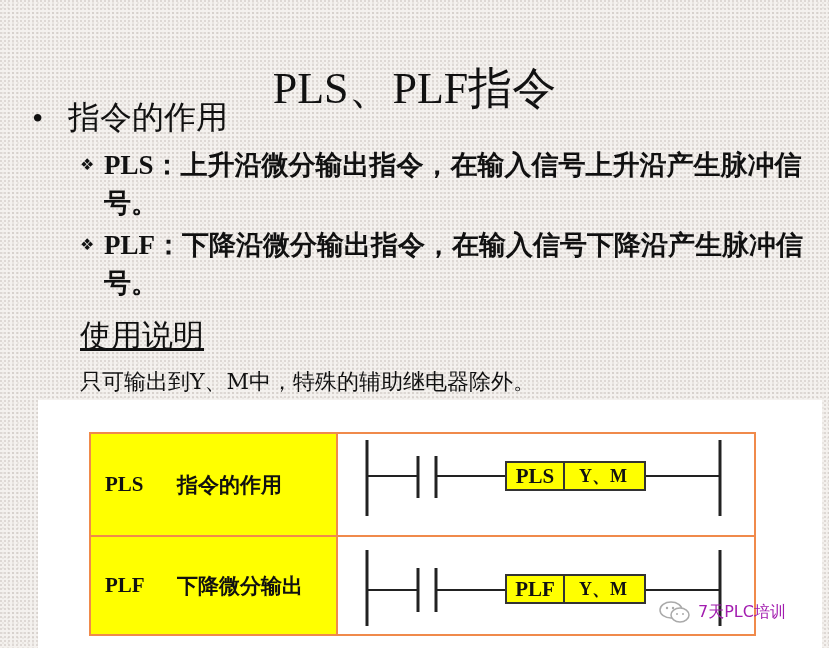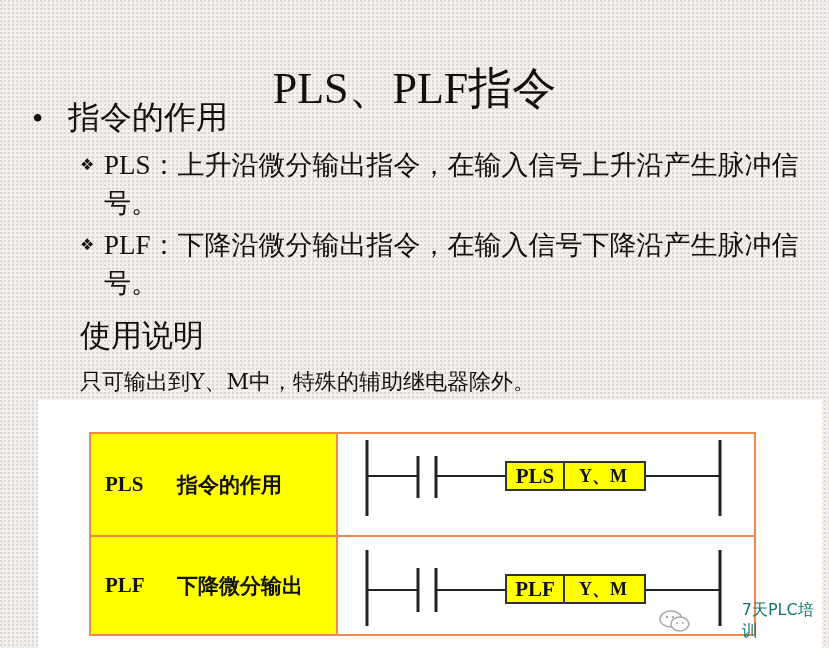--- a/index.html
+++ b/index.html
@@ -16,25 +16,25 @@
   .title {
     position: absolute; left: 0; right: 0; top: 22px; text-align: center;
     font-family: "Liberation Serif", "DejaVu Serif", serif;
     font-size: 44px; line-height: 54px; margin-top: 40px;
   }
   .bullet-row { position: absolute; display: flex; align-items: baseline; }
   .lvl1 { left: 30px; top: 95px; font-size: 32px; line-height: 44px; }
   .lvl1 .dot { width: 38px; font-size: 26px; }
   .lvl2 { left: 80px; font-size: 27px; line-height: 38px; width: 730px; }
   .lvl2 .dia { width: 24px; font-size: 16px; position: relative; top: -4px; }
-  .lvl2 .txt { width: 700px; }
+  .lvl2 .txt { width: 700px; font-weight: bold; }
   .lvl2 .txt .en { font-family: "Liberation Serif", serif; }
   .pls-row { top: 146px; }
   .plf-row { top: 226px; }
-  .usage-head { position: absolute; left: 80px; top: 314px; font-size: 31px; line-height: 42px; }
+  .usage-head { position: absolute; left: 80px; top: 314px; font-size: 31px; line-height: 42px; text-decoration: underline; }
   .usage-text { position: absolute; left: 80px; top: 364px; font-size: 22px; line-height: 36px; }
 
   .panel { position: absolute; left: 38px; top: 400px; width: 784px; height: 248px; background: #ffffff; }
   .tbl {
     position: absolute; left: 89px; top: 432px; width: 667px; height: 204px;
     border: 2px solid #f08a4b; box-sizing: border-box;
   }
   .cell-label {
     position: absolute; left: 0; width: 247px; background: #ffff00;
     border-right: 2px solid #f08a4b; box-sizing: border-box;
@@ -51,21 +51,21 @@
   .instr-box {
     position: absolute; height: 30px; background: #ffff00;
     border: 2px solid #333; box-sizing: border-box; display: flex;
     font-family: "Liberation Serif", serif; font-weight: bold; font-size: 21px;
   }
   .instr-box .op { width: 56px; border-right: 2px solid #333; text-align: center; line-height: 26px; }
   .instr-box .arg { flex: 1; padding-left: 14px; line-height: 26px; font-size: 18px; }
 
   .watermark {
     position: absolute; left: 658px; top: 600px; display: flex; align-items: center;
-    font-family: "DejaVu Sans", sans-serif; font-size: 16px; color: #0f766e; gap: 44px;
+    font-family: "DejaVu Sans", sans-serif; font-size: 16px; color: #a21caf;
   }
   .watermark .wechat { width: 34px; height: 24px; margin-right: 6px; }
 </style>
 </head>
 <body>
 
 <div class="title">PLS、PLF指令</div>
 
 <div class="bullet-row lvl1">
   <span class="dot">•</span>

